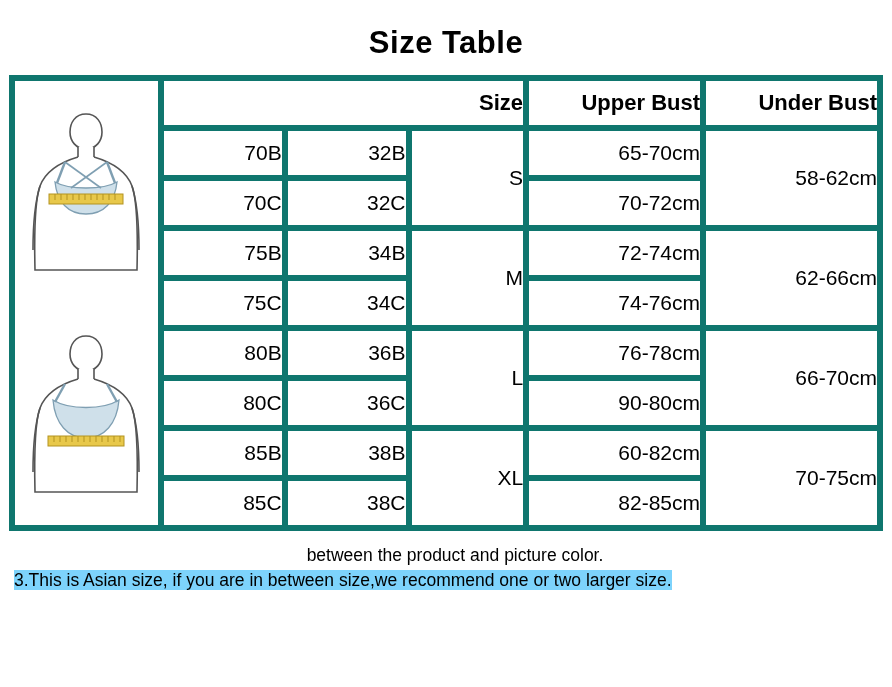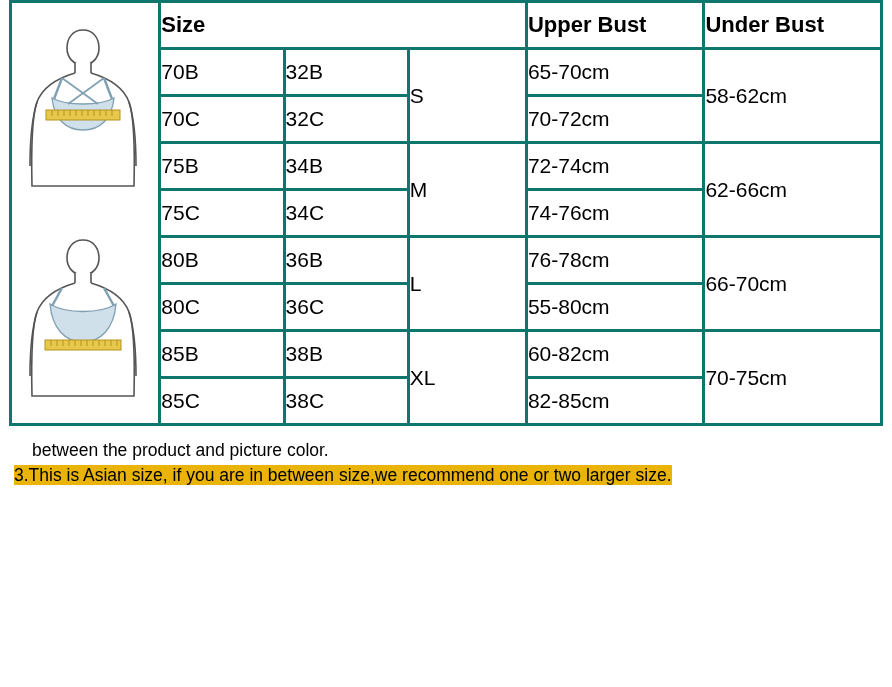--- a/index.html
+++ b/index.html
@@ -28,22 +28,22 @@
     padding-top: 25px;
     padding-bottom: 14px;
   }
   table.size-table {
     border-collapse: collapse;
     width: 874px;
     margin: 0 9px;
     table-layout: fixed;
   }
   table.size-table td, table.size-table th {
-    border: 3px solid #0f766e;
-    text-align: left;
+    border: 6px solid #0f766e;
+    text-align: right;
     vertical-align: middle;
     font-size: 21px;
     font-weight: normal;
     padding: 0;
     height: 44px;
   }
   table.size-table th {
     font-weight: bold;
     font-size: 22px;
   }
@@ -76,31 +76,32 @@
   }
   svg.bra-fig { display: block; }
 
   
   #notes {
     margin: 12px 14px 0 14px;
     font-size: 17.5px;
     line-height: 1.42;
   }
   #notes .line { white-space: pre-wrap; }
-  #notes .indent { padding-left: 18px; }
+  #notes .indent { padding-left: 18px; text-align: center; }
   .hl {
-    background: #eab308;
+    background: #7dd3fc;
     display: inline;
   }
 </style>
 </head>
 <body>
 
 <div id="page">
 
+  <div id="title">Size Table</div>
 
   <table class="size-table">
     <colgroup>
       <col class="col-img">
       <col class="col-asia">
       <col class="col-intl">
       <col class="col-sz">
       <col class="col-ub">
       <col class="col-unb">
     </colgroup>
@@ -212,21 +213,21 @@
       <tr>
         <td>80B</td>
         <td>36B</td>
         <td class="sz-cell" rowspan="2">L</td>
         <td>76-78cm</td>
         <td rowspan="2">66-70cm</td>
       </tr>
       <tr>
         <td>80C</td>
         <td>36C</td>
-        <td>55-80cm</td>
+        <td>90-80cm</td>
       </tr>
 
       <tr>
         <td>85B</td>
         <td>38B</td>
         <td class="sz-cell" rowspan="2">XL</td>
         <td>60-82cm</td>
         <td rowspan="2">70-75cm</td>
       </tr>
       <tr>

